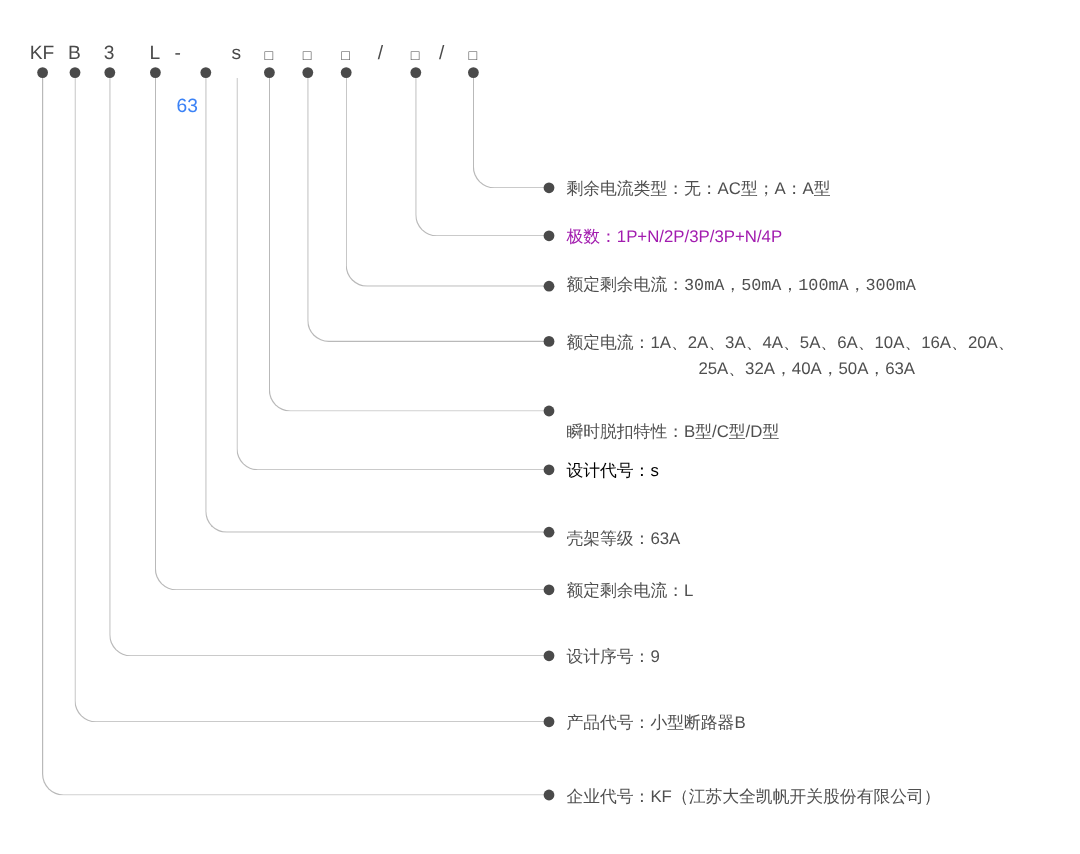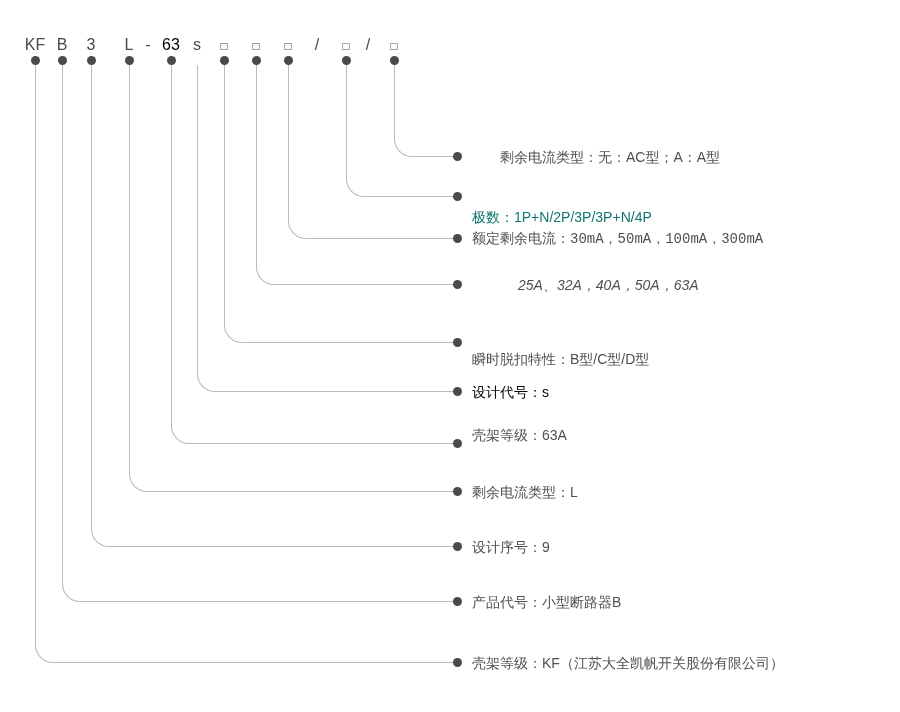--- a/index.html
+++ b/index.html
@@ -51,104 +51,104 @@
   }
   .label {
     position: absolute;
     left: 472px;
     font-size: 14px;
     line-height: 22px;
     color: #4f4f4f;
     white-space: nowrap;
   }
   .label .cont {
-    margin-left: 46px;
-    font-style: italic;
+    margin-left: 110px;
   }
 </style>
 </head>
 <body>
 
 <div class="stage" id="stage">
   <div id="code-row">
       <span class="seg" style="left: 35px; color: rgb(74, 74, 74);">KF</span>
       <span class="seg" style="left: 62px; color: rgb(74, 74, 74);">B</span>
       <span class="seg" style="left: 91px; color: rgb(74, 74, 74);">3</span>
       <span class="seg" style="left: 129px; color: rgb(74, 74, 74);">L</span>
       <span class="seg" style="left: 148px; color: rgb(74, 74, 74);">-</span>
-      <span class="seg" style="left: 171px; color: #000000;">63</span>
+      <span class="seg" style="left: 156px; color: #3b82f6; margin-top: 44px;">63</span>
       <span class="seg" style="left: 197px; color: rgb(74, 74, 74);">s</span>
       <span class="seg sq" style="left: 224px; color: rgb(74, 74, 74);">□</span>
       <span class="seg sq" style="left: 256px; color: rgb(74, 74, 74);">□</span>
       <span class="seg sq" style="left: 288px; color: rgb(74, 74, 74);">□</span>
       <span class="seg" style="left: 317px; color: rgb(74, 74, 74);">/</span>
       <span class="seg sq" style="left: 346px; color: rgb(74, 74, 74);">□</span>
       <span class="seg" style="left: 368px; color: rgb(74, 74, 74);">/</span>
       <span class="seg sq" style="left: 394px; color: rgb(74, 74, 74);">□</span>
     </div>
   <div id="rows">
       <div class="connector" style="left: 394px; top: 60px; width: 63px; height: 97px; border-color: rgb(185, 185, 185);"></div>
       <div class="dot" style="left: 390px; top: 56px; background: rgb(74, 74, 74);"></div>
       <div class="dot" style="left: 453px; top: 152px; background: rgb(74, 74, 74);"></div>
-      <div class="label" style="top: 146px; color: rgb(79, 79, 79); margin-left: 28px;">
+      <div class="label" style="top: 146px; color: rgb(79, 79, 79);">
         <div>剩余电流类型：无：AC型；A：A型</div>
       </div>
       <div class="connector" style="left: 346px; top: 60px; width: 111px; height: 137px; border-color: rgb(185, 185, 185);"></div>
       <div class="dot" style="left: 342px; top: 56px; background: rgb(74, 74, 74);"></div>
       <div class="dot" style="left: 453px; top: 192px; background: rgb(74, 74, 74);"></div>
-      <div class="label" style="top: 186px; color: #0f766e; margin-top: 20px;">
+      <div class="label" style="top: 186px; color: #a21caf;">
         <div>极数：1P+N/2P/3P/3P+N/4P</div>
       </div>
       <div class="connector" style="left: 288px; top: 60px; width: 169px; height: 179px; border-color: rgb(185, 185, 185);"></div>
       <div class="dot" style="left: 284px; top: 56px; background: rgb(74, 74, 74);"></div>
       <div class="dot" style="left: 453px; top: 234px; background: rgb(74, 74, 74);"></div>
       <div class="label" style="top: 228px; color: rgb(79, 79, 79); font-family: Liberation Mono, monospace;">
         <div>额定剩余电流：30mA，50mA，100mA，300mA</div>
       </div>
       <div class="connector" style="left: 256px; top: 60px; width: 201px; height: 225px; border-color: rgb(185, 185, 185);"></div>
       <div class="dot" style="left: 252px; top: 56px; background: rgb(74, 74, 74);"></div>
       <div class="dot" style="left: 453px; top: 280px; background: rgb(74, 74, 74);"></div>
       <div class="label" style="top: 274px; color: rgb(79, 79, 79);">
+        <div>额定电流：1A、2A、3A、4A、5A、6A、10A、16A、20A、</div>
         <div class="cont">25A、32A，40A，50A，63A</div>
       </div>
       <div class="connector" style="left: 224px; top: 60px; width: 233px; height: 283px; border-color: rgb(185, 185, 185);"></div>
       <div class="dot" style="left: 220px; top: 56px; background: rgb(74, 74, 74);"></div>
       <div class="dot" style="left: 453px; top: 338px; background: rgb(74, 74, 74);"></div>
       <div class="label" style="top: 348px; color: rgb(79, 79, 79);">
         <div>瞬时脱扣特性：B型/C型/D型</div>
       </div>
       <div class="connector" style="left: 197px; top: 65px; width: 260px; height: 327px; border-color: rgb(185, 185, 185);"></div>
       <div class="dot" style="left: 453px; top: 387px; background: rgb(74, 74, 74);"></div>
       <div class="label" style="top: 381px; color: #000000;">
         <div>设计代号：s</div>
       </div>
       <div class="connector" style="left: 171px; top: 60px; width: 286px; height: 384px; border-color: rgb(185, 185, 185);"></div>
       <div class="dot" style="left: 167px; top: 56px; background: rgb(74, 74, 74);"></div>
       <div class="dot" style="left: 453px; top: 439px; background: rgb(74, 74, 74);"></div>
-      <div class="label" style="top: 424px; color: rgb(79, 79, 79);">
+      <div class="label" style="top: 437px; color: rgb(79, 79, 79);">
         <div>壳架等级：63A</div>
       </div>
       <div class="connector" style="left: 129px; top: 60px; width: 328px; height: 432px; border-color: rgb(185, 185, 185);"></div>
       <div class="dot" style="left: 125px; top: 56px; background: rgb(74, 74, 74);"></div>
       <div class="dot" style="left: 453px; top: 487px; background: rgb(74, 74, 74);"></div>
       <div class="label" style="top: 481px; color: rgb(79, 79, 79);">
-        <div>剩余电流类型：L</div>
+        <div>额定剩余电流：L</div>
       </div>
       <div class="connector" style="left: 91px; top: 60px; width: 366px; height: 487px; border-color: rgb(185, 185, 185);"></div>
       <div class="dot" style="left: 87px; top: 56px; background: rgb(74, 74, 74);"></div>
       <div class="dot" style="left: 453px; top: 542px; background: rgb(74, 74, 74);"></div>
       <div class="label" style="top: 536px; color: rgb(79, 79, 79);">
         <div>设计序号：9</div>
       </div>
       <div class="connector" style="left: 62px; top: 60px; width: 395px; height: 542px; border-color: rgb(185, 185, 185);"></div>
       <div class="dot" style="left: 58px; top: 56px; background: rgb(74, 74, 74);"></div>
       <div class="dot" style="left: 453px; top: 597px; background: rgb(74, 74, 74);"></div>
       <div class="label" style="top: 591px; color: rgb(79, 79, 79);">
         <div>产品代号：小型断路器B</div>
       </div>
       <div class="connector" style="left: 35px; top: 60px; width: 422px; height: 603px; border-color: rgb(185, 185, 185);"></div>
       <div class="dot" style="left: 31px; top: 56px; background: rgb(74, 74, 74);"></div>
       <div class="dot" style="left: 453px; top: 658px; background: rgb(74, 74, 74);"></div>
       <div class="label" style="top: 652px; color: rgb(79, 79, 79);">
-        <div>壳架等级：KF（江苏大全凯帆开关股份有限公司）</div>
+        <div>企业代号：KF（江苏大全凯帆开关股份有限公司）</div>
       </div>
     </div>
 </div>
 
 </body></html>

